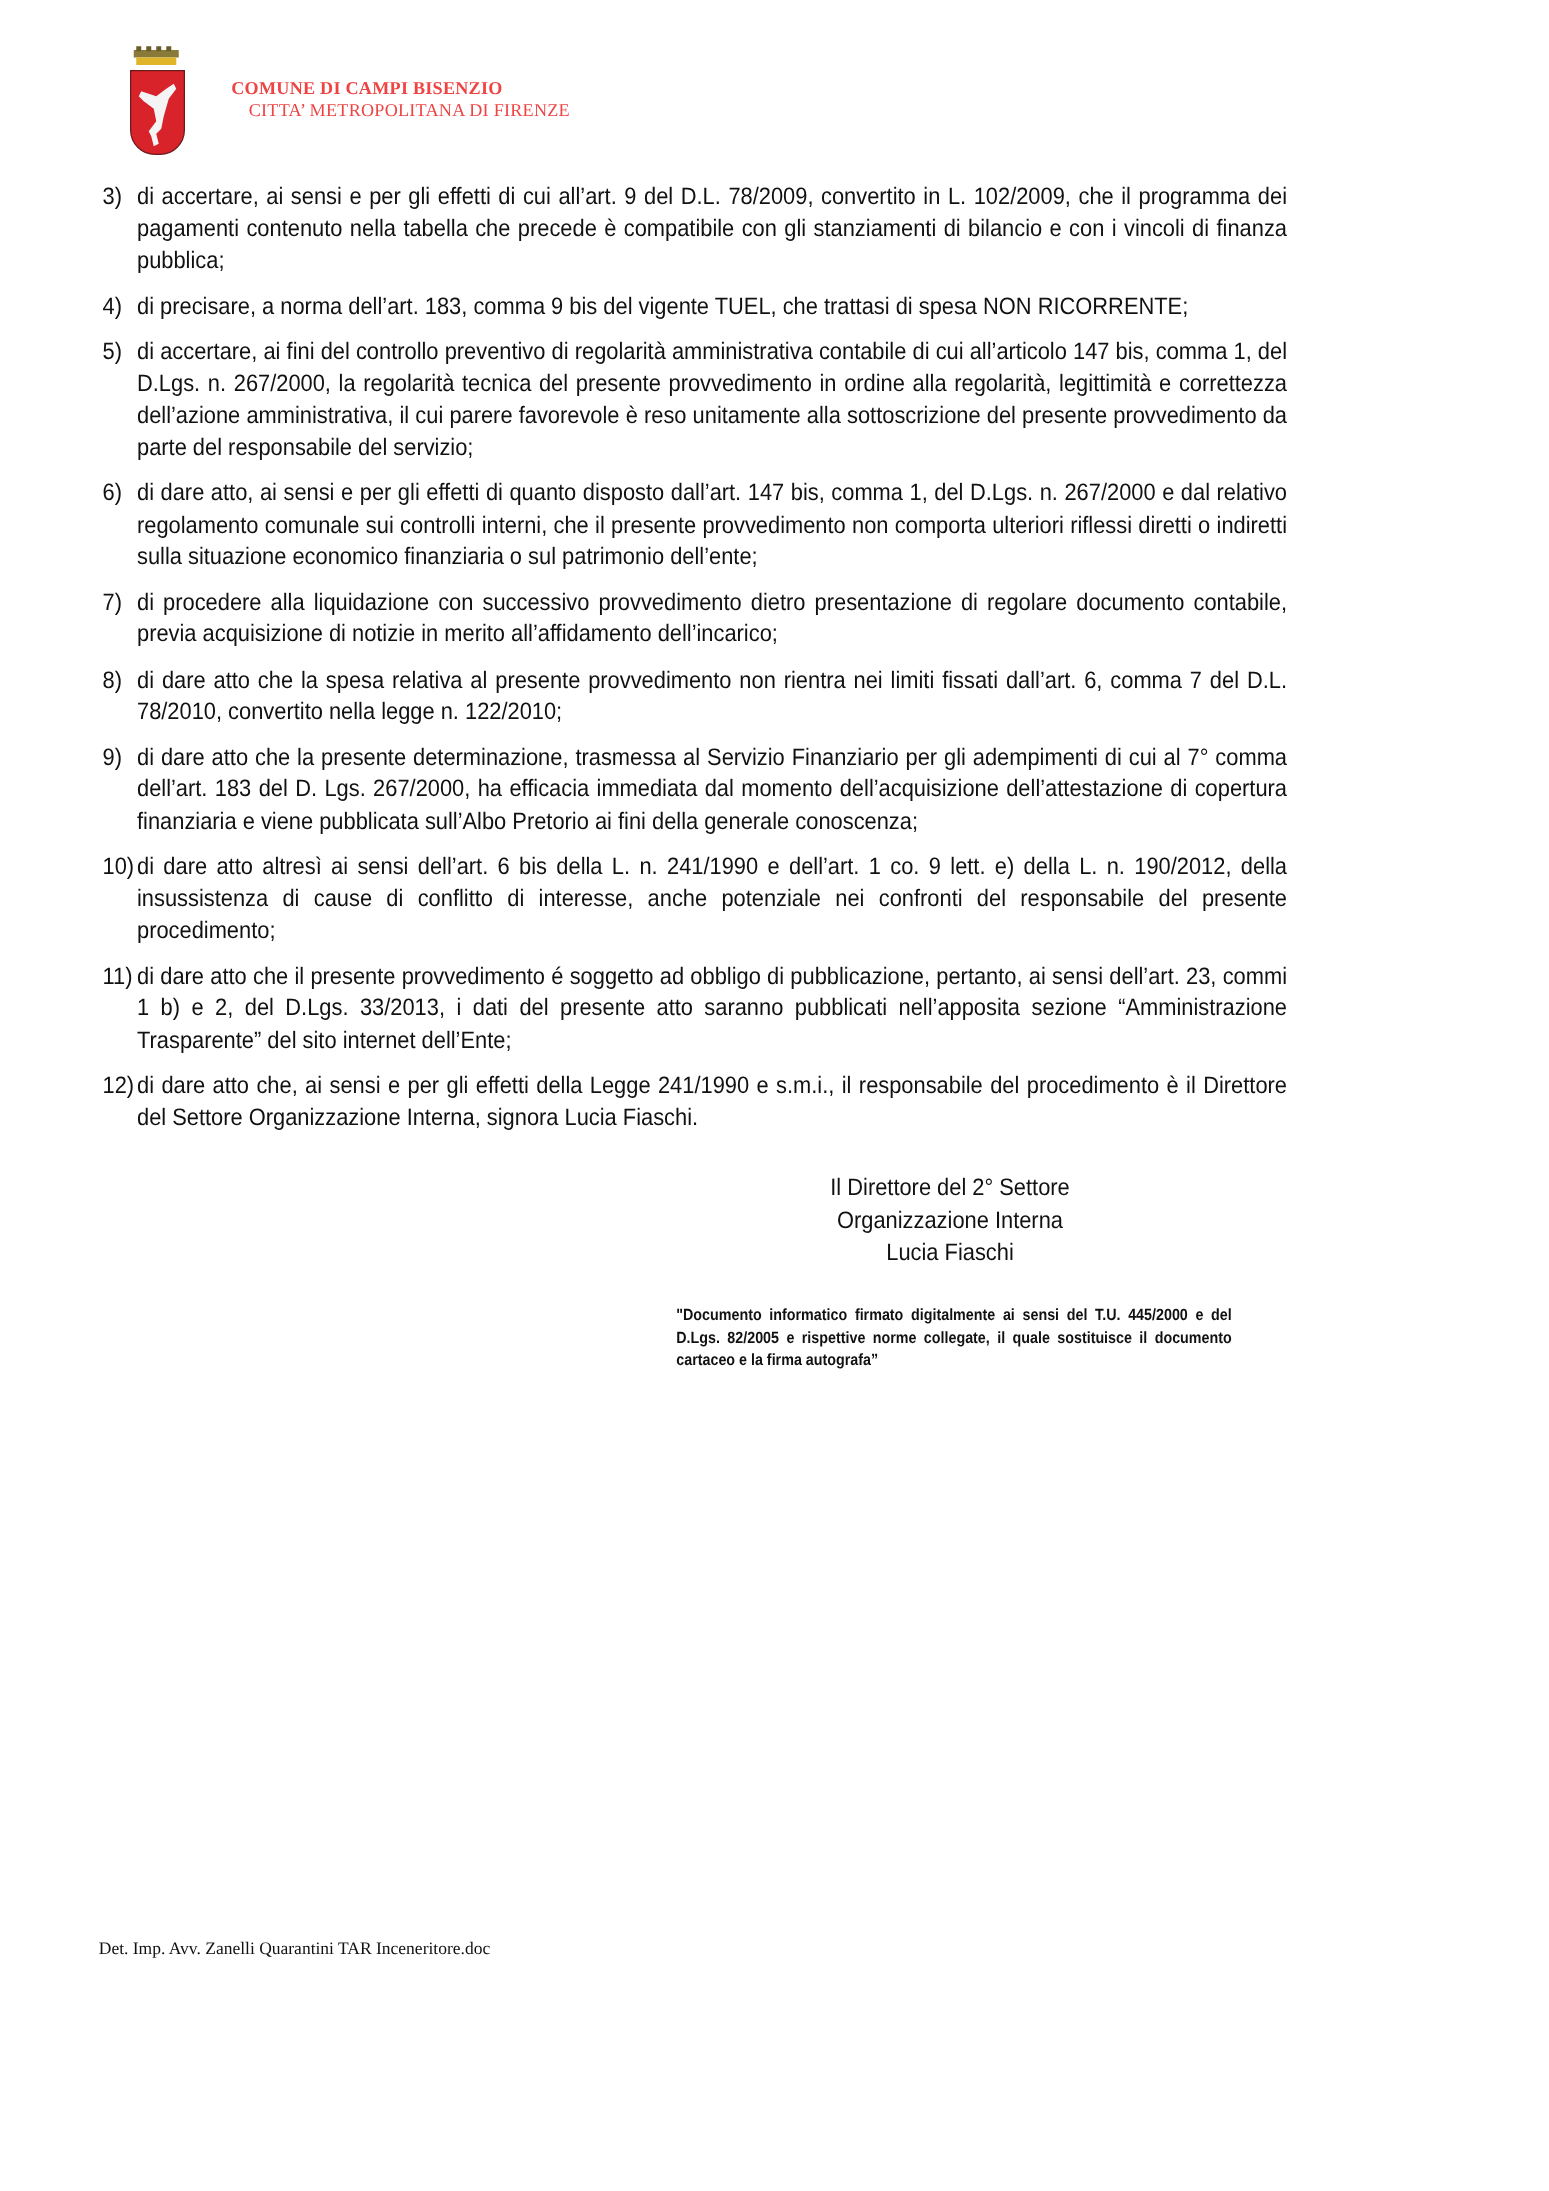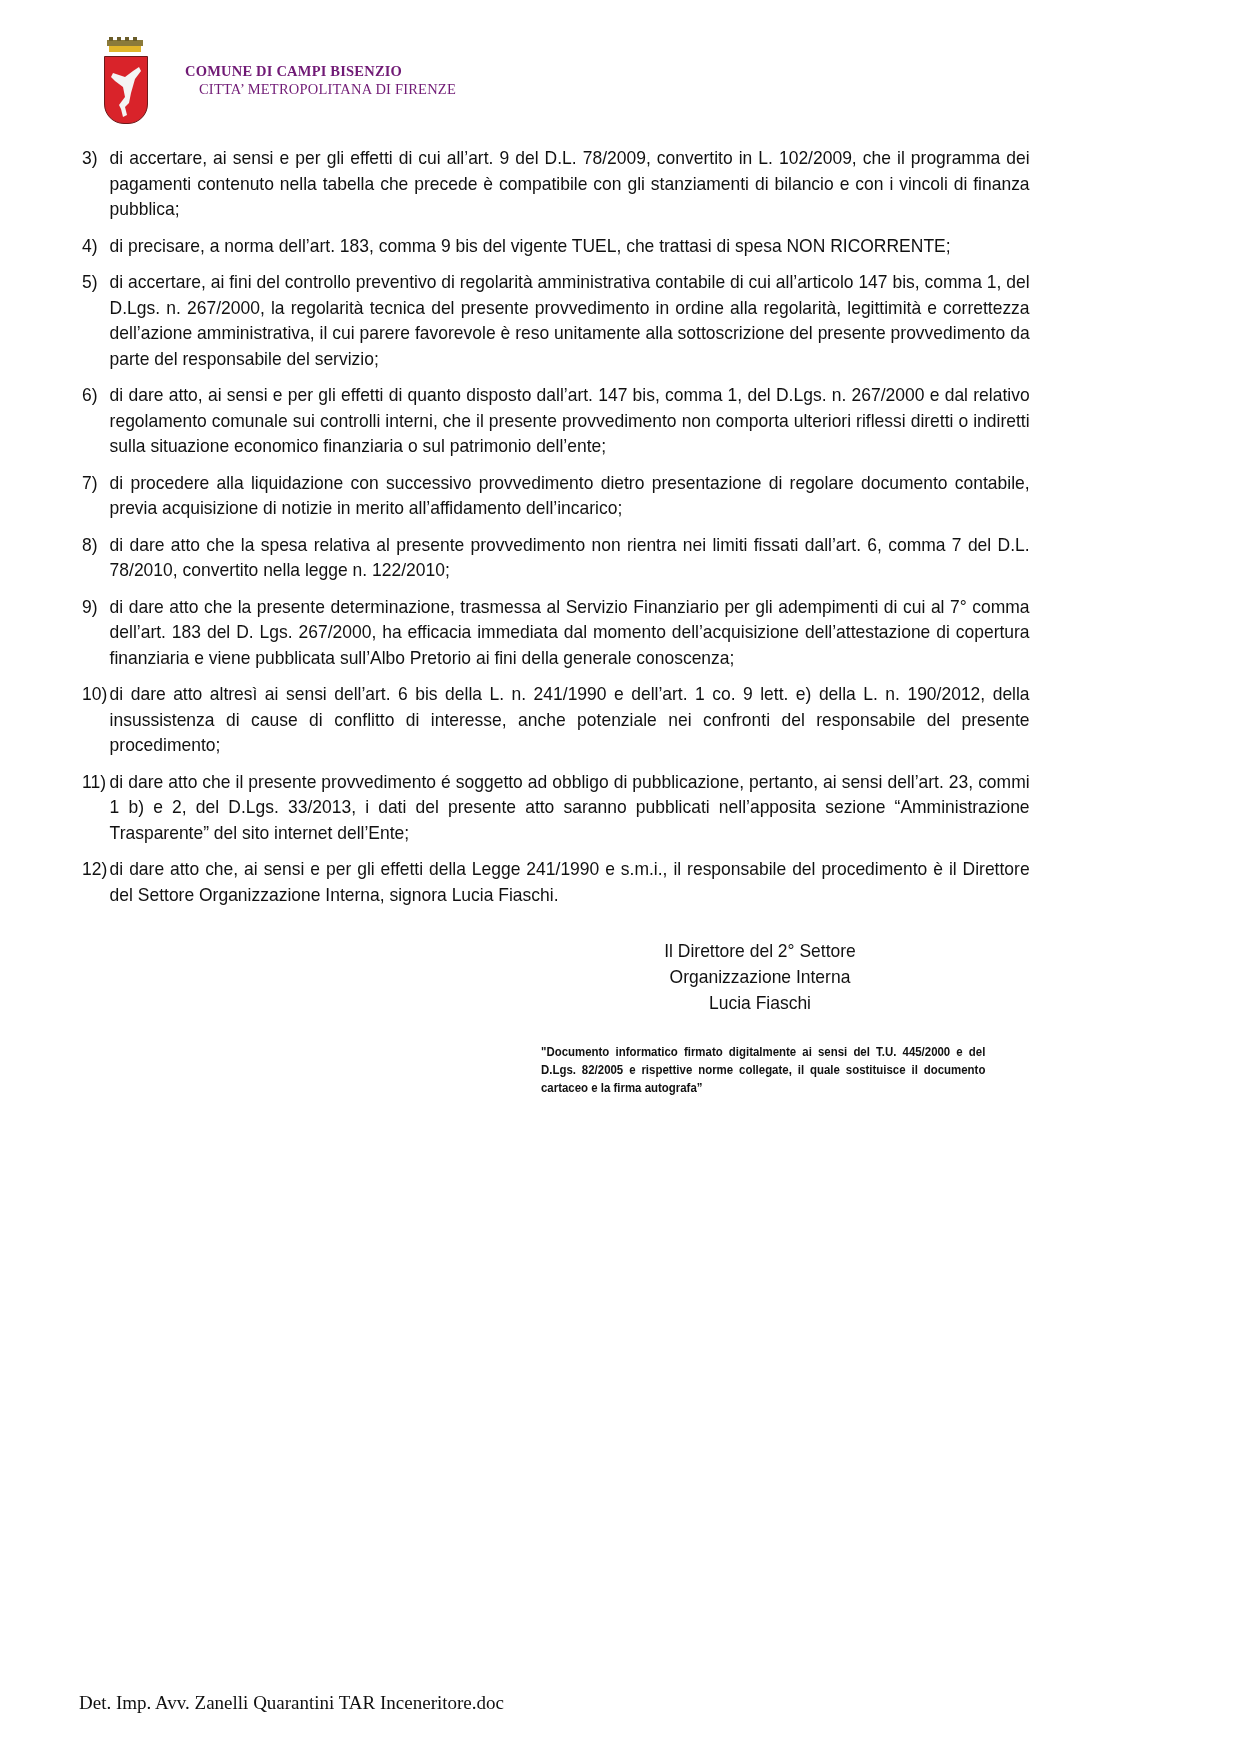--- a/index.html
+++ b/index.html
@@ -1,38 +1,38 @@
 <!DOCTYPE html>
 <html><head>
 <meta charset="utf-8">
 <style>
   html, body { margin: 0; padding: 0; background: #ffffff; }
   body { width: 1239px; height: 1753px; position: relative; overflow: hidden; color: #111; }
   .header { position: absolute; left: 101px; top: 36px; height: 90px; width: 400px; }
   .crest { position: absolute; left: 0; top: 0; width: 48px; height: 90px; }
   .crown { position: absolute; left: 5px; top: 0; width: 38px; height: 17px; }
   .shield { position: absolute; left: 3px; top: 20px; width: 42px; height: 66px; background: #d9232a; border: 1px solid #6b1a1a; border-radius: 0 0 20px 20px; }
-  .h-text { position: absolute; left: 82px; top: 26px; font-family: "Liberation Serif", serif; color: #701a75; }
+  .h-text { position: absolute; left: 82px; top: 26px; font-family: "Liberation Serif", serif; color: #ef4444; }
   .h-title { font-size: 14.5px; font-weight: bold; letter-spacing: 0.2px; line-height: 18px; padding-left: 2px; }
   .h-sub { font-size: 14.5px; line-height: 18px; letter-spacing: 0.2px; margin-left: 16px; }
 
   .body-text { position: absolute; left: 82px; top: 145px; width: 948px;
     font-family: "Liberation Sans", sans-serif; font-size: 19px; line-height: 25.5px;
     transform: scaleX(0.92); transform-origin: left top; width: 1030px; }
   .item { display: flex; margin-bottom: 11px; }
   .num { width: 30px; flex: none; }
   .txt { flex: 1; text-align: justify; }
 
   .sig { position: absolute; left: 600px; top: 938px; width: 320px; text-align: center;
     font-family: "Liberation Sans", sans-serif; font-size: 19px; line-height: 26px;
     transform: scaleX(0.92); transform-origin: center top; }
   .note { position: absolute; left: 541px; top: 1043px; width: 505px; text-align: justify;
     font-family: "Liberation Sans", sans-serif; font-size: 13px; line-height: 18px; font-weight: bold;
     transform: scaleX(0.88); transform-origin: left top; }
-  .footer { position: absolute; left: 79px; top: 1692px; font-family: "Liberation Serif", serif; font-size: 19px; }
+  .footer { position: absolute; left: 79px; top: 1552px; font-family: "Liberation Serif", serif; font-size: 14px; }
 </style>
 </head>
 <body>
 
 <div class="header">
   <div class="crest">
     <svg class="crown" viewBox="0 0 38 17">
       <rect x="1" y="4" width="36" height="6" fill="#8a7a3a"></rect>
       <rect x="3" y="1" width="4" height="4" fill="#6b5d2a"></rect>
       <rect x="11" y="1" width="4" height="4" fill="#6b5d2a"></rect>

